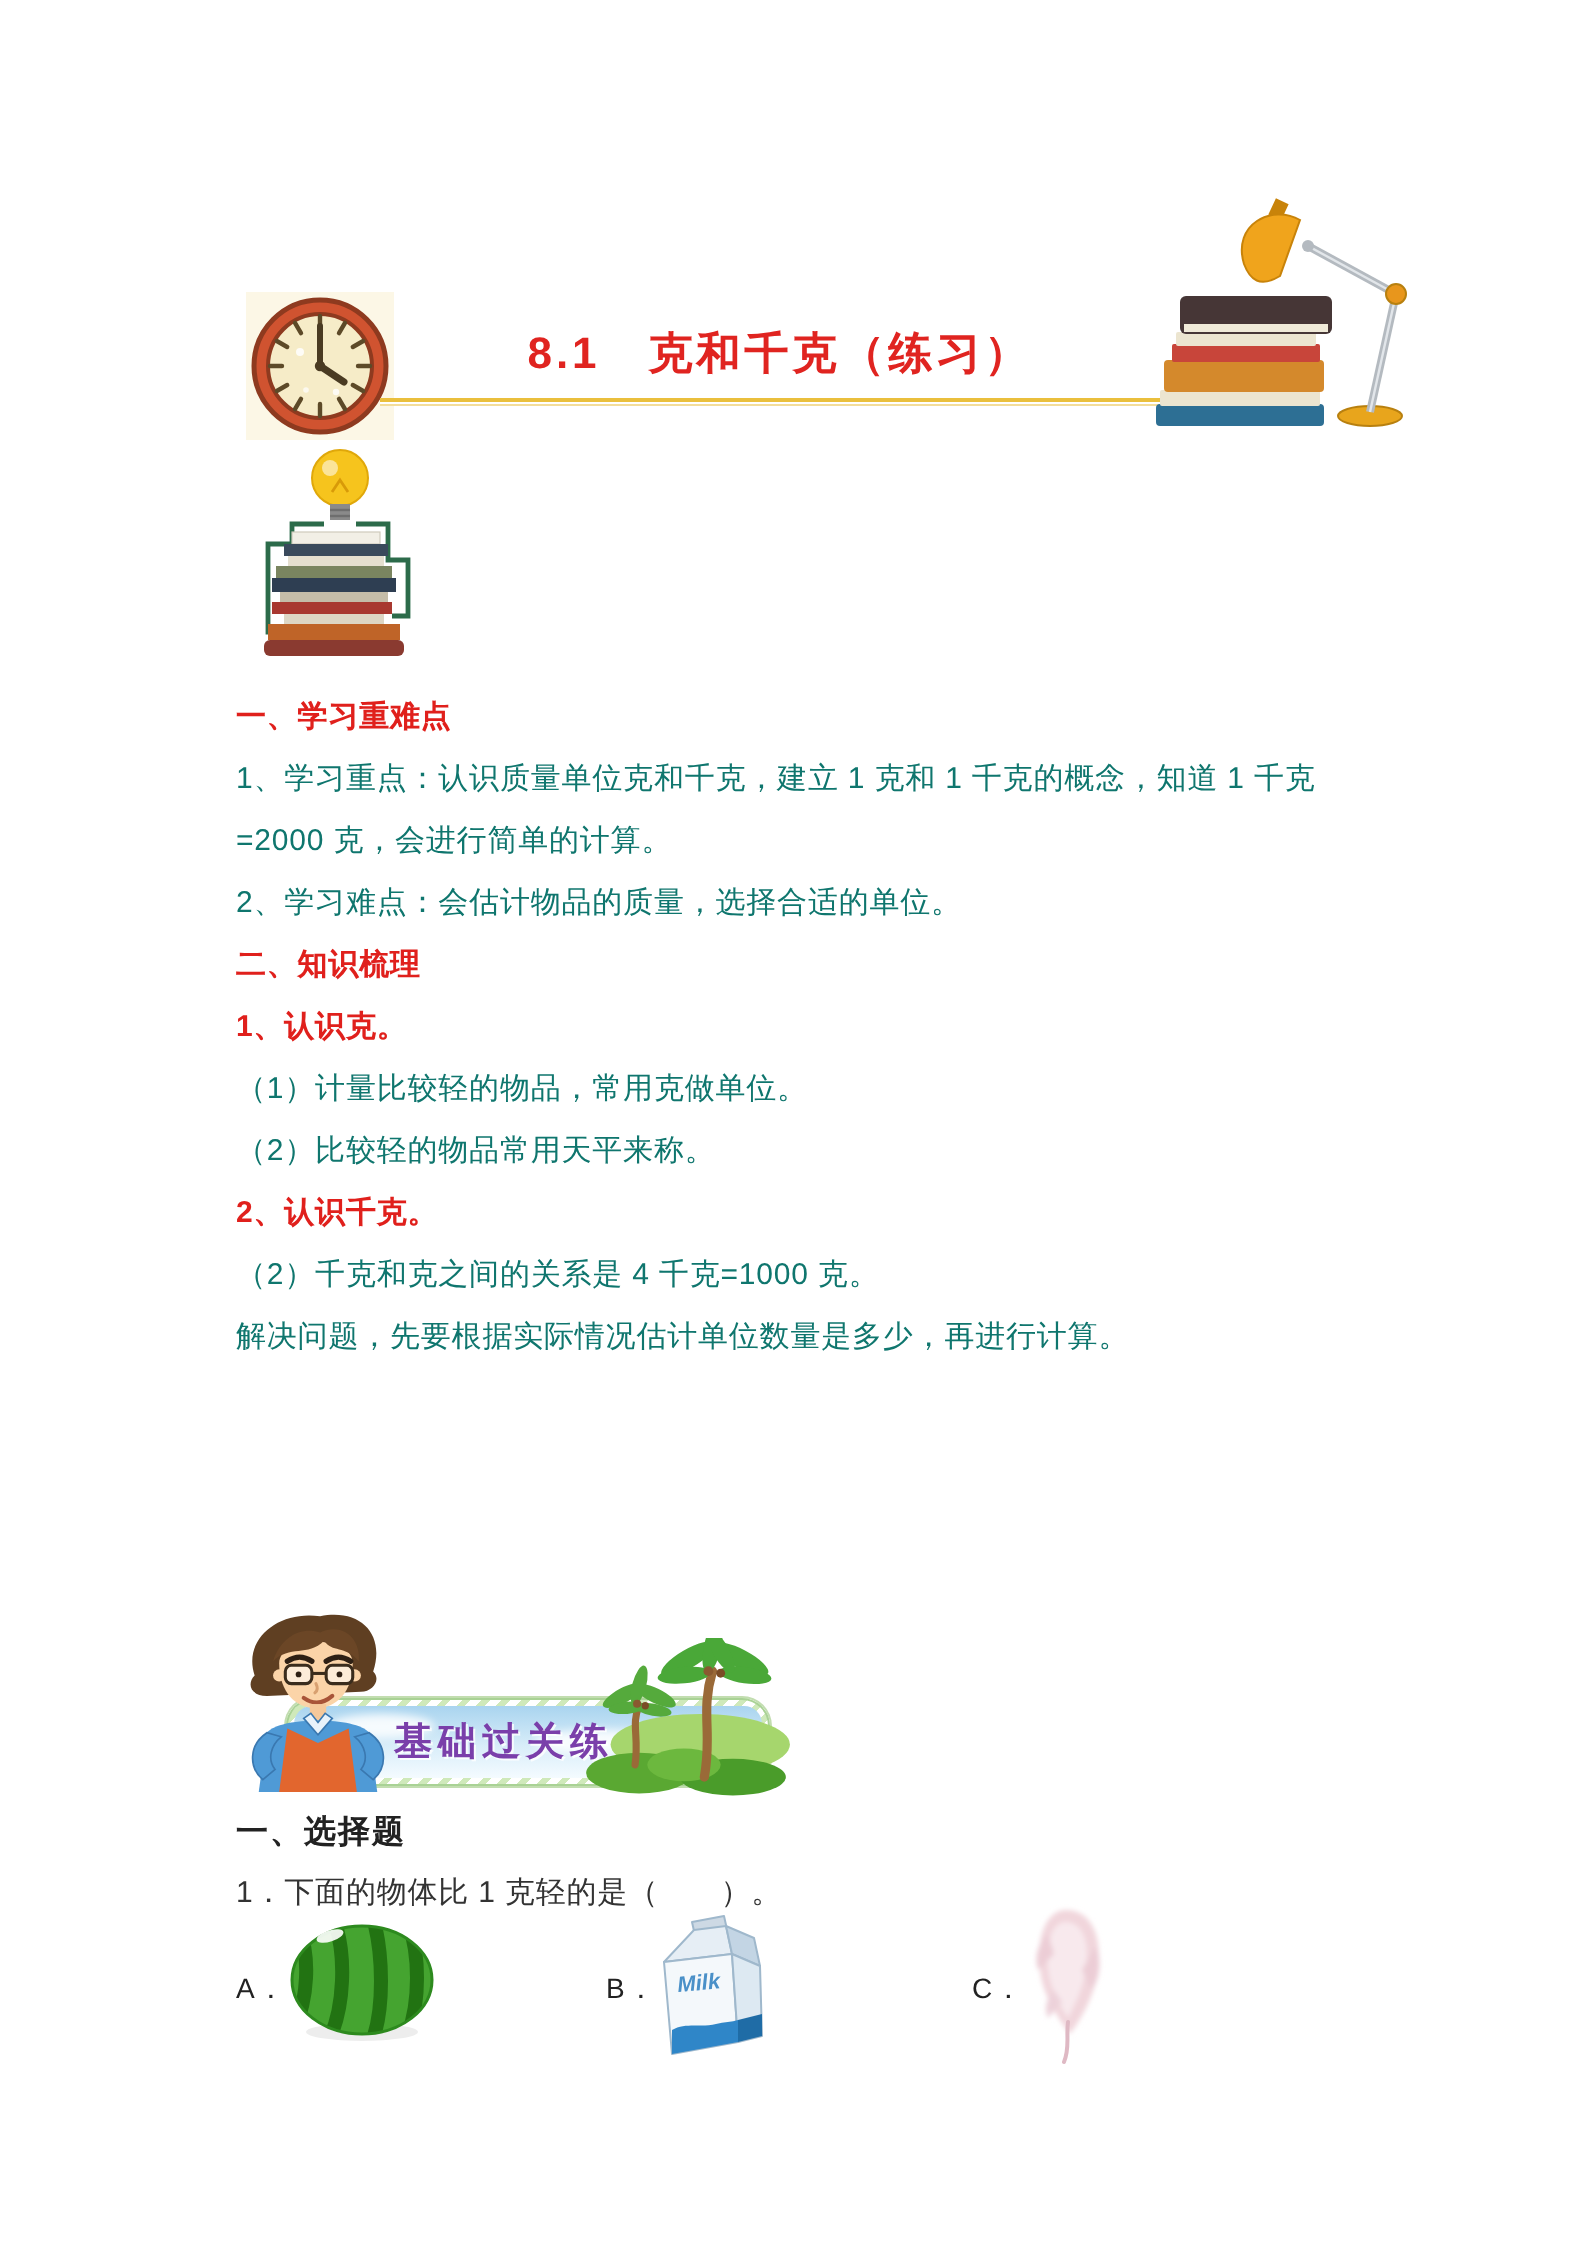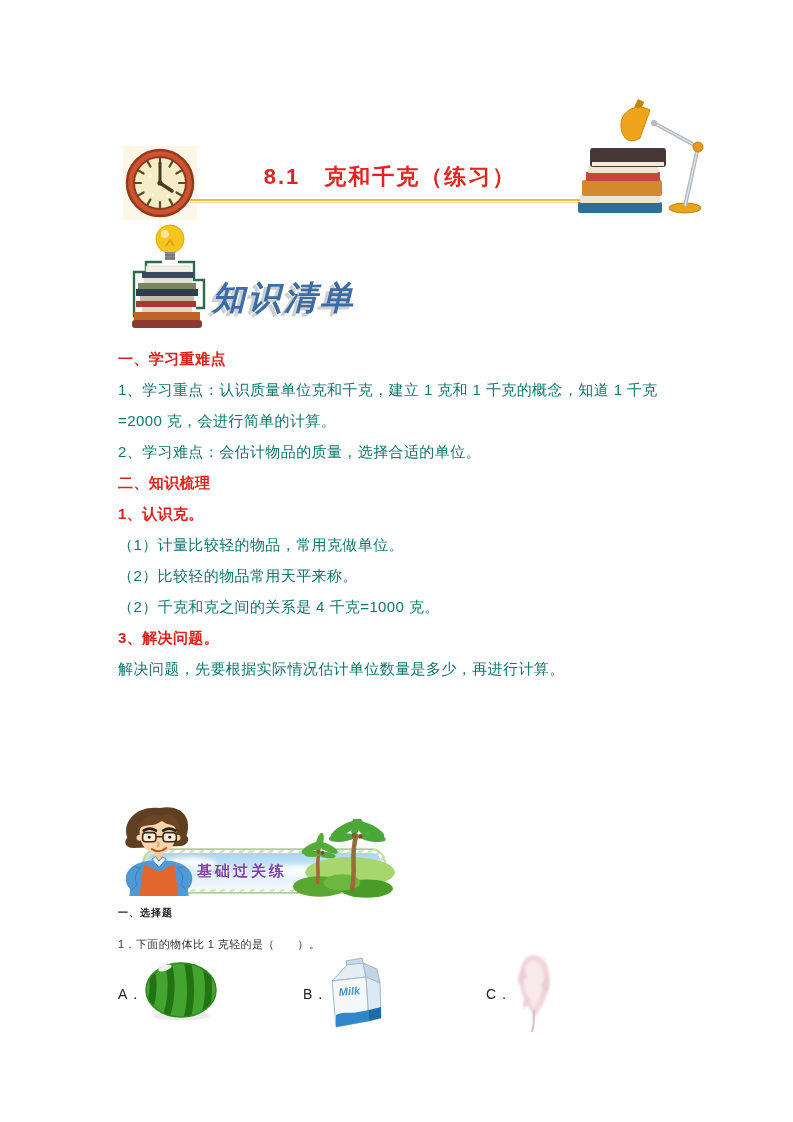--- a/index.html
+++ b/index.html
@@ -30,28 +30,28 @@
   .banner { position:absolute; left:143px; top:849px; width:242px; height:44px;
             border-radius:14px; padding:4px;
             background:repeating-linear-gradient(135deg,#cfe9ba 0 3px,#ffffff 3px 7px);
             box-shadow:inset 0 0 0 1px #a9d295, 0 0 0 1px #c2ddb0; z-index:1; }
   .banner-inner { position:relative; width:100%; height:100%; border-radius:9px; overflow:hidden;
                   background:linear-gradient(180deg,#a9d4ef 0%, #d8edf9 55%, #f4fbff 100%); }
   .cloud { position:absolute; background:#ffffff; border-radius:50%; opacity:.85; filter:blur(2px); }
   .cloud.c1 { left:18px; top:4px; width:52px; height:12px; }
   .cloud.c2 { left:120px; top:12px; width:66px; height:12px; }
   .banner-title { position:absolute; left:50px; top:0; height:100%; display:flex; align-items:center;
-                  font-size:15px; font-weight:bold; color:#7a3faa; letter-spacing:3px;
+                  font-size:19px; font-weight:bold; color:#7a3faa; letter-spacing:3px;
                   text-shadow:1px 1px 0 rgba(255,255,255,.8); }
   .boy { position:absolute; left:115px; top:803px; width:88px; height:94px; z-index:3; }
   .palms { position:absolute; left:289px; top:819px; width:108px; height:80px; z-index:3; }
 
   
-  .q-section { position:absolute; left:118px; top:906px; font-size:10px; font-weight:bold; color:#222; letter-spacing:1px; }
-  .q-text { position:absolute; left:118px; top:937px; font-size:11px; color:#333; letter-spacing:.4px; }
+  .q-section { position:absolute; left:118px; top:906px; font-size:16px; font-weight:bold; color:#222; letter-spacing:1px; }
+  .q-text { position:absolute; left:118px; top:937px; font-size:15px; color:#333; letter-spacing:.4px; }
   .opt-label { position:absolute; font-size:14px; color:#222; letter-spacing:1px; }
   .opt-a-label { left:118px; top:986px; }
   .opt-b-label { left:303px; top:986px; }
   .opt-c-label { left:486px; top:986px; }
   .watermelon { position:absolute; left:142px; top:961px; width:78px; height:62px; }
   .milk { position:absolute; left:325px; top:954px; width:64px; height:78px; }
   .feather { position:absolute; left:505px; top:947px; width:58px; height:88px; }
 </style>
 </head>
 <body>
@@ -128,33 +128,32 @@
       <rect x="20" y="58" width="48" height="5" fill="#e5dfcf"></rect>
       <rect x="14" y="63" width="58" height="6" fill="#7a8560"></rect>
       <rect x="12" y="69" width="62" height="7" fill="#2e3e52"></rect>
       <rect x="16" y="76" width="54" height="5" fill="#c4bca8"></rect>
       <rect x="12" y="81" width="60" height="6" fill="#a83830"></rect>
       <rect x="18" y="87" width="50" height="5" fill="#ddd6c4"></rect>
       <rect x="10" y="92" width="66" height="8" fill="#bf6428"></rect>
       <rect x="8" y="100" width="70" height="8" rx="3" fill="#8a3a30"></rect>
     </svg>
   </div>
-  <div class="kn-title">知识清单</div>
 
   <div class="kn-text">
     <p class="red">一、学习重难点</p>
     <p class="body">1、学习重点：认识质量单位克和千克，建立 1 克和 1 千克的概念，知道 1 千克</p>
     <p class="body">=2000 克，会进行简单的计算。</p>
     <p class="body">2、学习难点：会估计物品的质量，选择合适的单位。</p>
     <p class="red">二、知识梳理</p>
     <p class="red">1、认识克。</p>
     <p class="body">（1）计量比较轻的物品，常用克做单位。</p>
     <p class="body">（2）比较轻的物品常用天平来称。</p>
+    <p class="red">2、认识千克。</p>
     <p class="body">（2）千克和克之间的关系是 4 千克=1000 克。</p>
-    <p class="red">3、解决问题。</p>
     <p class="body">解决问题，先要根据实际情况估计单位数量是多少，再进行计算。</p>
   </div>
 
   <div class="banner">
     <div class="banner-inner">
       <div class="cloud c1"></div>
       <div class="cloud c2"></div>
       <div class="banner-title">基础过关练</div>
     </div>
   </div>

